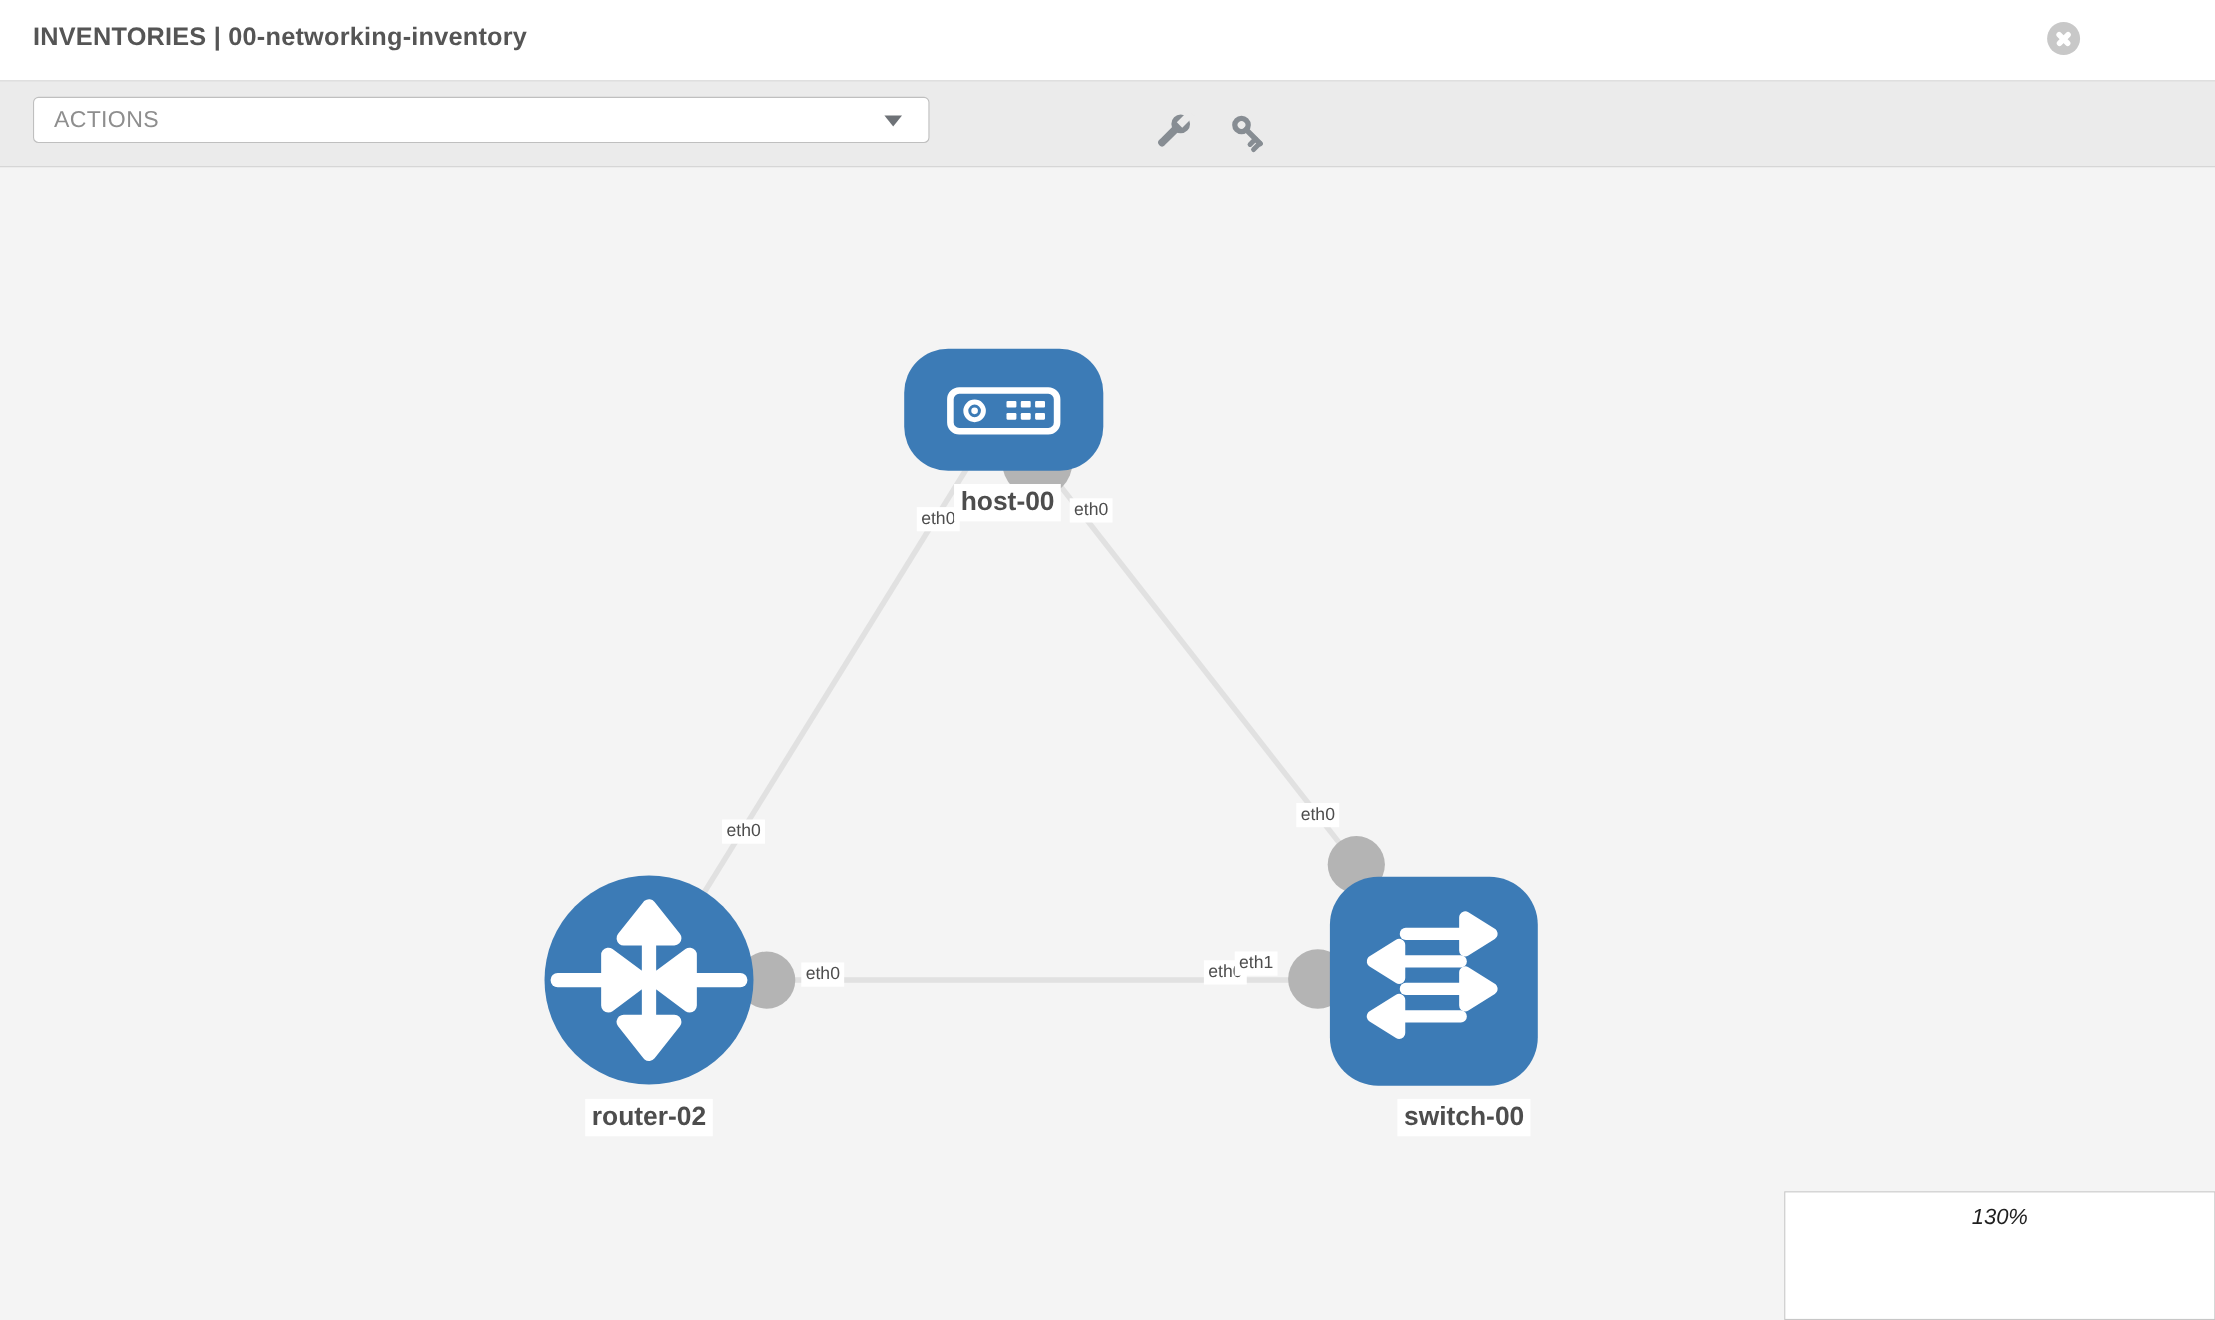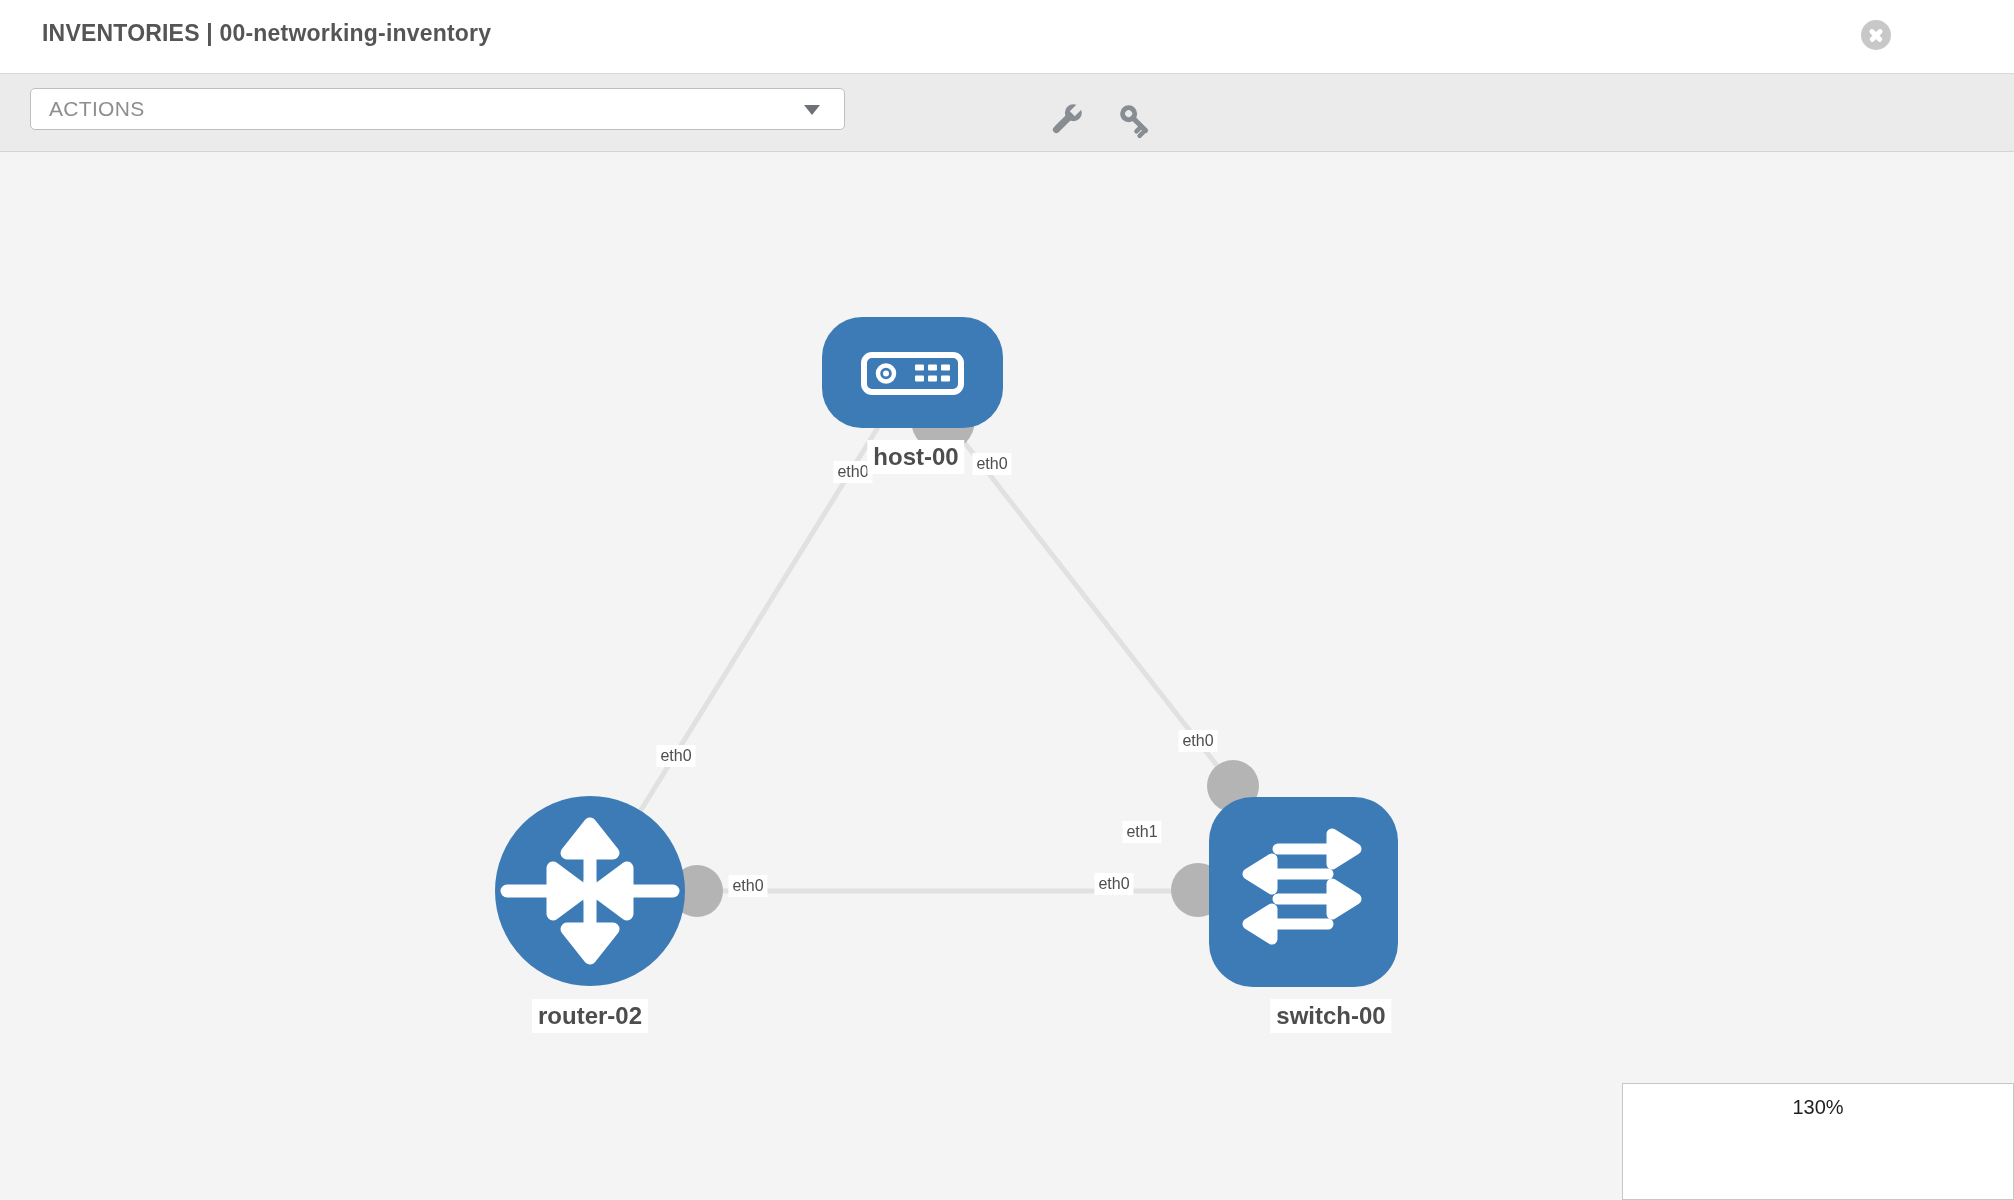--- a/index.html
+++ b/index.html
@@ -1,19 +1,19 @@
 <!DOCTYPE html>
 <html><head>
 <meta charset="utf-8">
 <style>
   html,body{margin:0;padding:0;width:2014px;height:1200px;overflow:hidden;
     font-family:"Liberation Sans",sans-serif;background:#f4f4f4;position:relative;}
   
   .hdr{position:absolute;left:0;top:0;width:2014px;height:73px;background:#ffffff;z-index:10;}
-  .hdr-title{position:absolute;left:30px;top:20px;font-size:23px;font-weight:bold;color:#555555;letter-spacing:.2px;margin-left:12px;}
+  .hdr-title{position:absolute;left:30px;top:20px;font-size:23px;font-weight:bold;color:#555555;letter-spacing:.2px;}
   .close-btn{position:absolute;left:1861px;top:20px;width:30px;height:30px;border-radius:50%;
     background:#c8c8c8;cursor:pointer;}
   .close-btn .bar{position:absolute;left:7px;top:12.75px;width:16px;height:4.5px;border-radius:2.5px;background:#ffffff;}
   .close-btn .bar.a{transform:rotate(45deg);} .close-btn .bar.b{transform:rotate(-45deg);}
   
   .tb{position:absolute;left:0;top:73px;width:2014px;height:79px;background:#ebebeb;
     border-top:1px solid #d9d9d9;border-bottom:1px solid #d4d4d4;box-sizing:border-box;z-index:10;}
   .combo{position:absolute;top:14px;height:42px;background:#ffffff;border:1px solid #bfbfbf;border-radius:5px;
     box-sizing:border-box;display:flex;align-items:center;cursor:pointer;}
   .combo-label{font-size:21px;color:#8e8e8e;padding-left:18px;letter-spacing:.3px;}
@@ -25,21 +25,21 @@
   .tool-btn.wrench{left:1045px;} .tool-btn.key{left:1113px;}
   
   .canvas{position:absolute;left:0;top:153px;width:2014px;height:1047px;background:#f4f4f4;z-index:1;}
   svg.topo{position:absolute;left:0;top:0;width:2014px;height:1200px;z-index:2;}
   .lbl{position:absolute;background:#ffffff;color:#4d4d4d;white-space:nowrap;transform:translate(-50%,-50%);}
   .node-lbl{font-size:24px;padding:3px 6px;z-index:6;font-weight:bold;}
   .if-lbl{font-size:16px;padding:2px 4px;z-index:5;}
   
   .zoom-panel{position:absolute;left:1622px;top:1083px;width:392px;height:117px;background:#ffffff;
     border:1px solid #c7c7c7;box-sizing:border-box;z-index:20;}
-  .zoom-level{position:absolute;left:0;top:12px;width:100%;text-align:center;font-size:20px;color:#1f1f1f;}
+  .zoom-level{position:absolute;left:0;top:12px;width:100%;text-align:center;font-size:20px;color:#1f1f1f;font-style:italic;}
   .zbtn{position:absolute;cursor:pointer;}
   .zminus{left:1647px;top:1127px;width:30px;height:30px;}
   .zminus .h{position:absolute;left:2px;top:12px;width:26px;height:7px;border-radius:3.5px;background:#8b8b8b;}
   .zplus{left:1971px;top:1126px;width:30px;height:30px;}
   .zplus .h{position:absolute;left:2px;top:12px;width:26px;height:7px;border-radius:3.5px;background:#8b8b8b;}
   .zplus .v{position:absolute;left:11.5px;top:2.5px;width:7px;height:26px;border-radius:3.5px;background:#8b8b8b;}
   .slider-track{position:absolute;left:1690px;top:1133px;width:267px;height:22px;background:#ffffff;
     border:2px solid #b2b2b2;border-radius:13px;box-sizing:border-box;cursor:pointer;}
   .slider-thumb{position:absolute;left:1845px;top:1127px;width:34px;height:34px;border-radius:50%;
     background:#3c7bb6;cursor:grab;}
@@ -144,21 +144,21 @@
     </g>
   </g>
 </svg>
 
 <span class="lbl if-lbl" style="left:853px;top:472px;">eth0</span>
 <span class="lbl if-lbl" style="left:992px;top:464px;">eth0</span>
 <span class="lbl if-lbl" style="left:676px;top:756px;">eth0</span>
 <span class="lbl if-lbl" style="left:1198px;top:741px;">eth0</span>
 <span class="lbl if-lbl" style="left:748px;top:886px;">eth0</span>
 <span class="lbl if-lbl" style="left:1114px;top:884px;">eth0</span>
-<span class="lbl if-lbl" style="left:1142px;top:832px;">eth1</span>
+<span class="lbl if-lbl" style="left:1142px;top:876px;">eth1</span>
 
 <span class="lbl node-lbl" style="left:916px;top:457px;">host-00</span>
 <span class="lbl node-lbl" style="left:590px;top:1016px;">router-02</span>
 <span class="lbl node-lbl" style="left:1307px;top:1016px;margin-left:24px;">switch-00</span>
 
 <div class="zoom-panel">
   <div class="zoom-level">130%</div>
 </div>
 <div class="zbtn zminus">
   <span class="h"></span>

